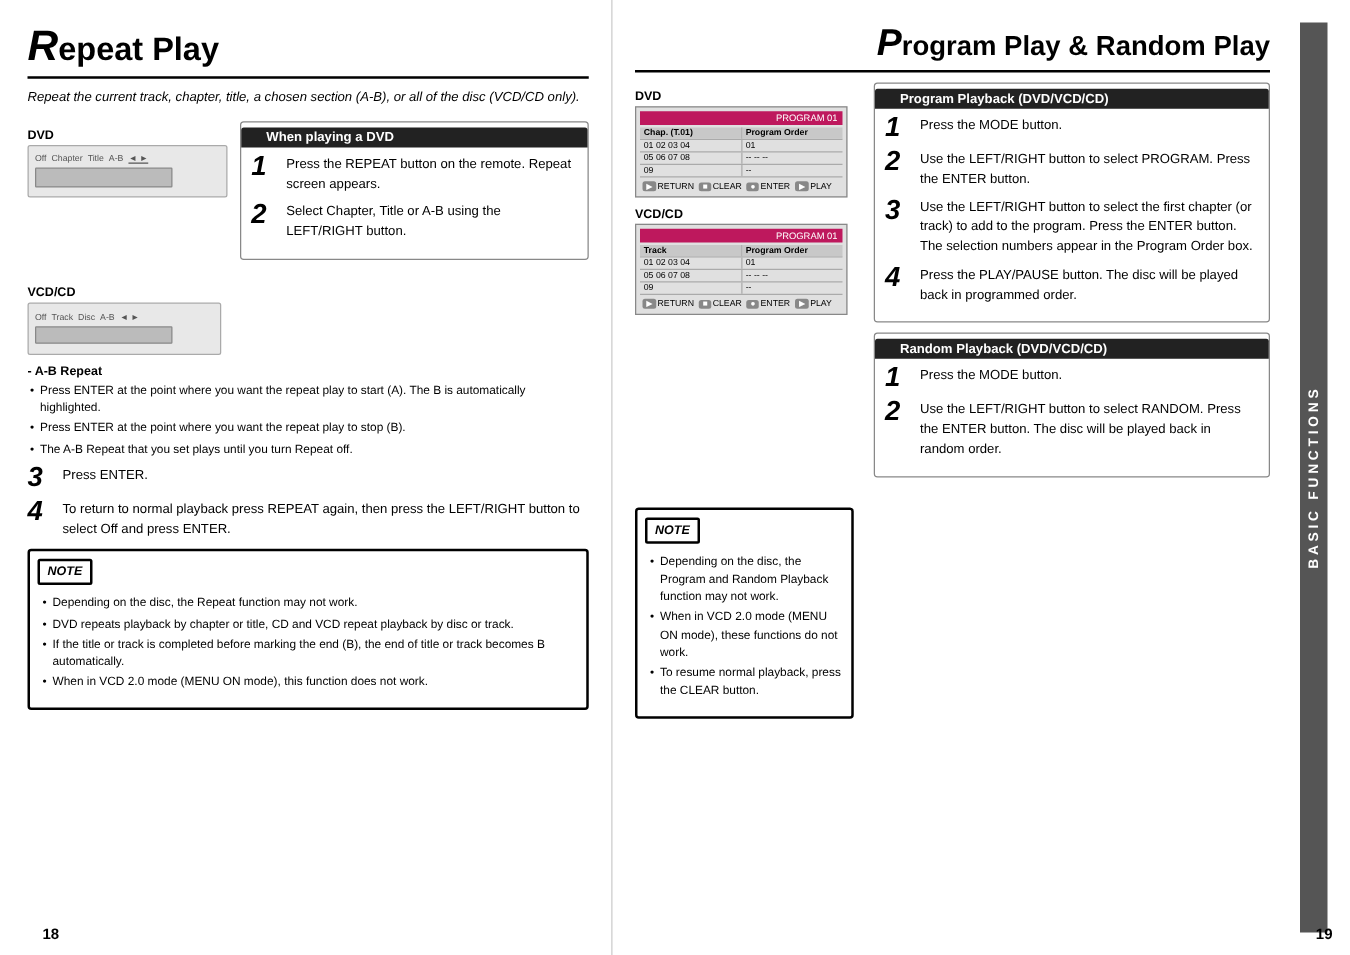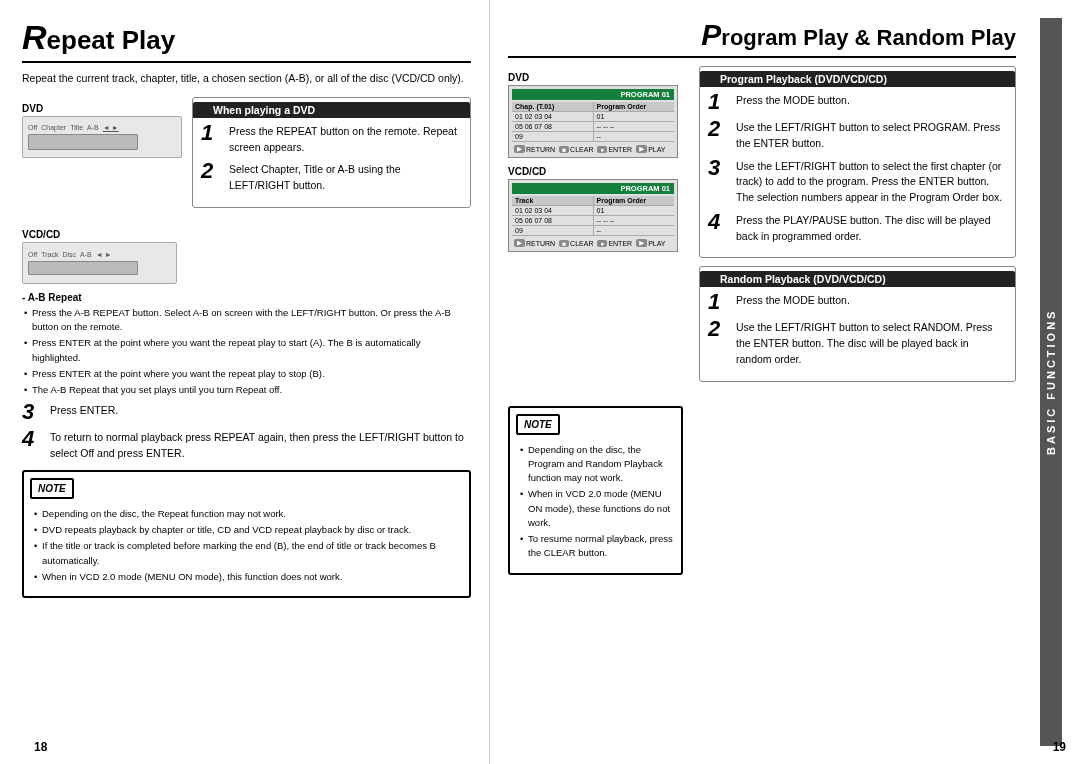--- a/index.html
+++ b/index.html
@@ -64,20 +64,21 @@
       font-size: 30px;
       font-weight: bold;
       font-style: italic;
       margin-right: 0px;
     }
 
     .subtitle-text {
       font-size: 10.5px;
       margin-bottom: 10px;
       line-height: 1.5;
+      font-style: italic;
     }
 
     
     .section-box {
       border: 1px solid #888;
       border-radius: 3px;
       margin-bottom: 8px;
       padding: 6px 8px;
     }
     .section-box-title {
@@ -205,27 +206,27 @@
     
     .prog-screen {
       background: #e0e0e0;
       border: 1px solid #888;
       width: 170px;
       font-size: 7.5px;
       margin-bottom: 8px;
       padding: 3px;
     }
     .prog-screen-header {
-      background: #15803d;
+      background: #be185d;
       color: #fff;
       text-align: right;
       padding: 1px 4px;
       font-size: 7.5px;
       margin-bottom: 2px;
-      font-weight: bold;
+      font-weight: normal;
     }
     .prog-screen-row {
       display: flex;
       border-bottom: 1px solid #aaa;
     }
     .prog-col {
       flex: 1;
       border-right: 1px solid #aaa;
       padding: 1px 3px;
       font-size: 7px;
@@ -345,21 +346,20 @@
           <span>A-B</span>
         <span style="font-weight:bold;">◄ ►</span>
       </div>
       <div style="width:110px; height:14px; background:#bbb; border:1px solid #888; border-radius:1px;"></div>
     </div>
   </div>
 
   <div style="font-size:10px; font-weight:bold; margin-bottom:3px; margin-top:4px;">- A-B Repeat</div>
 
   <ul class="bullet-list">
-    <li>Press the A-B REPEAT button. Select A-B on screen with the LEFT/RIGHT button. Or press the A-B button on the remote.</li>
     <li>Press ENTER at the point where you want the repeat play to start (A). The B is automatically highlighted.</li>
     <li>Press ENTER at the point where you want the repeat play to stop (B).</li>
     <li>The A-B Repeat that you set plays until you turn Repeat off.</li>
   </ul>
 
   <div class="step">
     <span class="step-num">3</span>
     <span class="step-text">Press ENTER.</span>
   </div>
   <div class="step">

